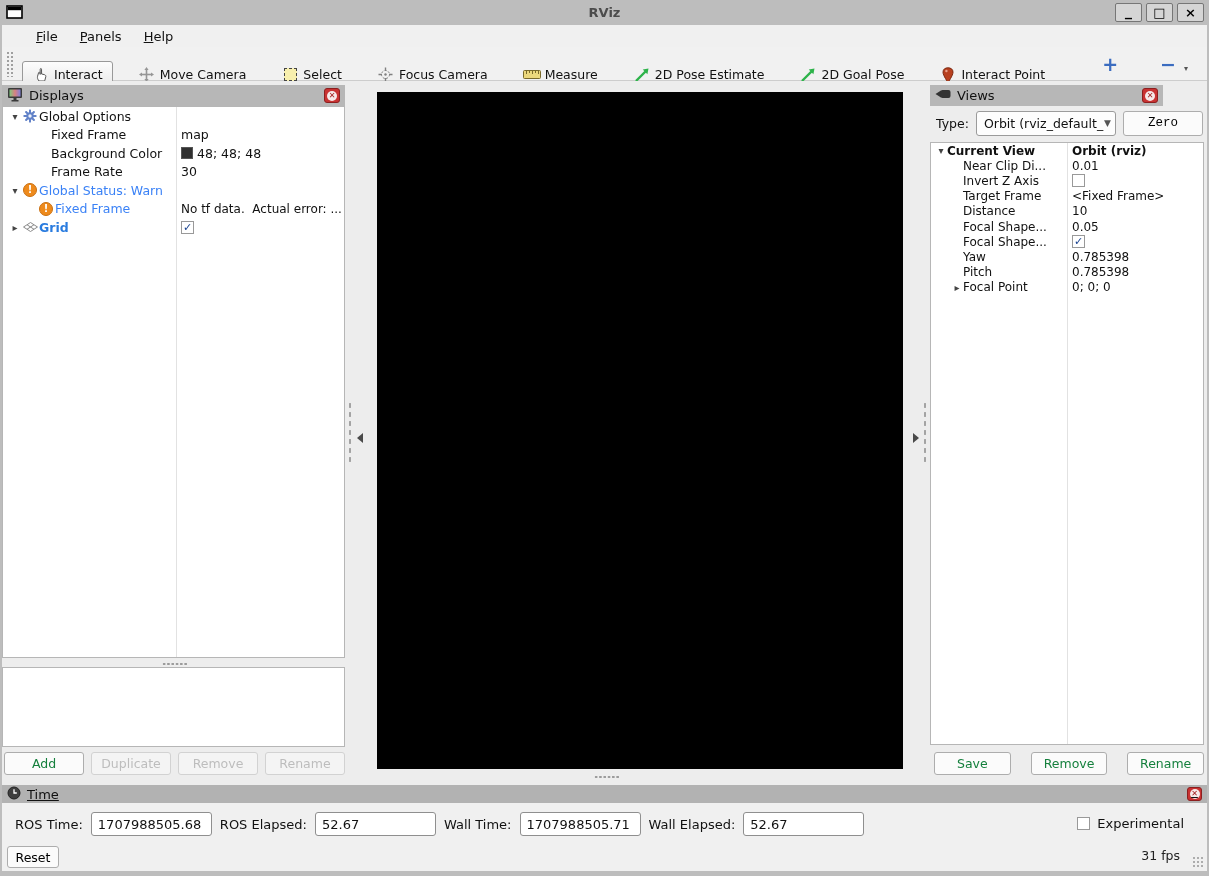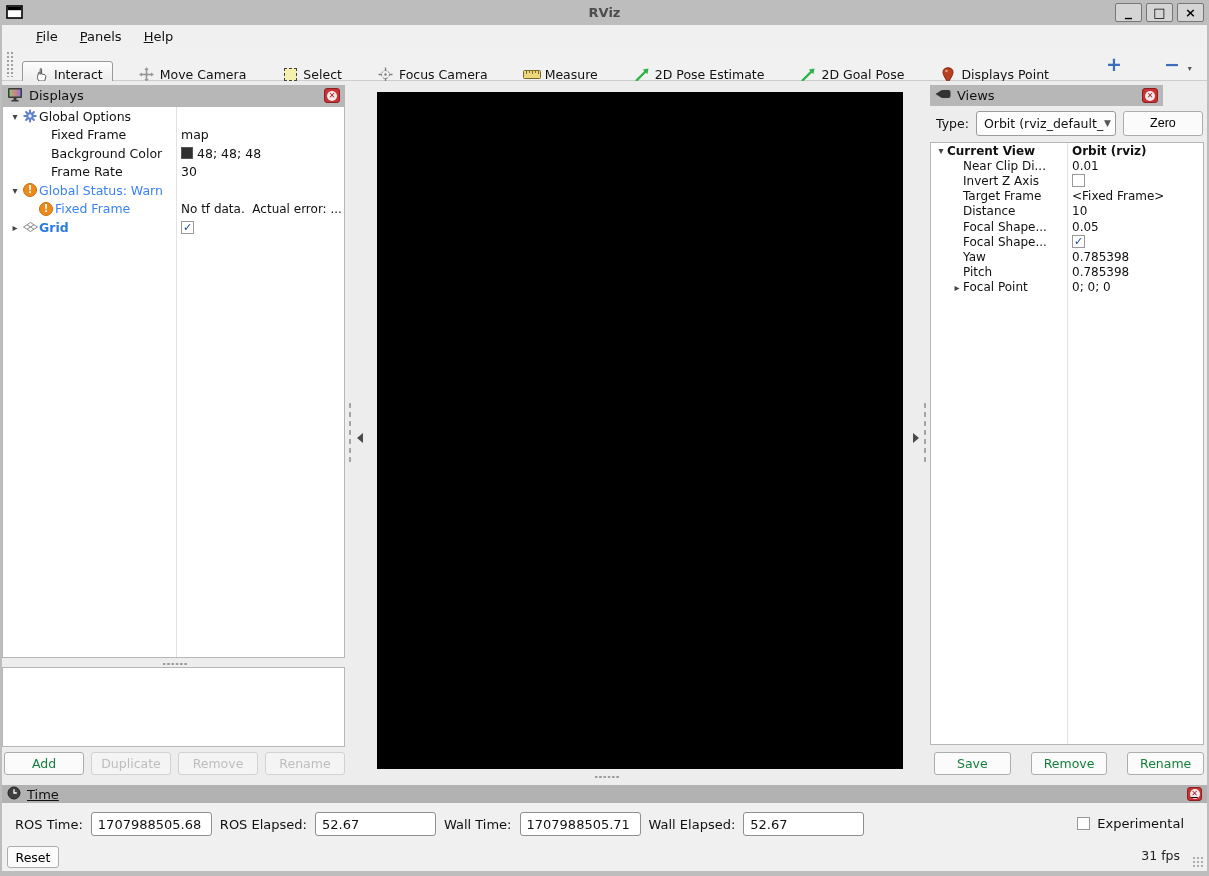--- a/index.html
+++ b/index.html
@@ -87,21 +87,21 @@
   
   .views-panel { position:absolute; left:928px; top:4px; width:233px; height:690px; }
   .typerow { position:absolute; top:25px; left:0; width:274px; height:26px; display:flex;
     align-items:center; gap:7px; font-size:12.5px; }
   .typerow .tlabel { margin-left:6px; }
   .combo { width:140px; height:25px; background:#fdfdfd; border:1px solid #9b9b9b; border-radius:3px;
     display:flex; align-items:center; padding:0 4px 0 7px; }
   .combo-text { flex:1; overflow:hidden; white-space:nowrap; }
   .combo-arrow { color:#555; font-size:9px; flex:none; }
   .zero-btn { width:80px; height:25px; background:#fbfbfb; border:1px solid #adadad; border-radius:3px;
-    font-family:Liberation Sans, sans-serif; font-size:12.5px; }
+    font-family:Liberation Mono, monospace; font-size:12.5px; }
   .vtree { position:absolute; top:57px; left:0; width:274px; height:603px; background:#fff;
     border:1px solid #b6b6b6; overflow:hidden; }
   .vtree .colline { position:absolute; left:136px; top:0; bottom:0; width:1px; background:#e2e2e2; }
   .vrow { display:flex; height:15.2px; align-items:center; font-size:12px; }
   .vlab { width:136px; display:flex; align-items:center; overflow:hidden; white-space:nowrap; }
   .vval { flex:1; padding-left:5px; display:flex; align-items:center; overflow:hidden; white-space:pre; }
   .vrow .exp { margin-left:4px; }
   .vind { padding-left:32px; }
   .vbold { font-weight:bold; }
   .vbuttons { position:absolute; top:667px; left:4px; width:270px; display:flex; gap:20px; }
@@ -229,21 +229,21 @@
     <span>2D Goal Pose</span>
   </span>
 
   <span class="tool">
     <span class="ticon">
       <svg width="12" height="16" viewBox="0 0 12 16">
           <path d="M6 15.5 C6 15.5 1 8.5 1 5.2 C1 2.2 3.2 0.8 6 0.8 C8.8 0.8 11 2.2 11 5.2 C11 8.5 6 15.5 6 15.5 Z" fill="#b8401f" stroke="#7e2a12"></path>
           <circle cx="4.4" cy="4" r="1.2" fill="#e8a08a"></circle>
         </svg>
     </span>
-    <span>Displays Point</span>
+    <span>Interact Point</span>
   </span>
 
   <span class="pm-btn pm-plus"><span>+</span></span>
   <span class="pm-btn pm-minus"><span>−</span><span class="dd">▾</span></span>
 </div>
 
 <div class="main">
 
   <div class="displays-panel">
     <div class="panel-header">

